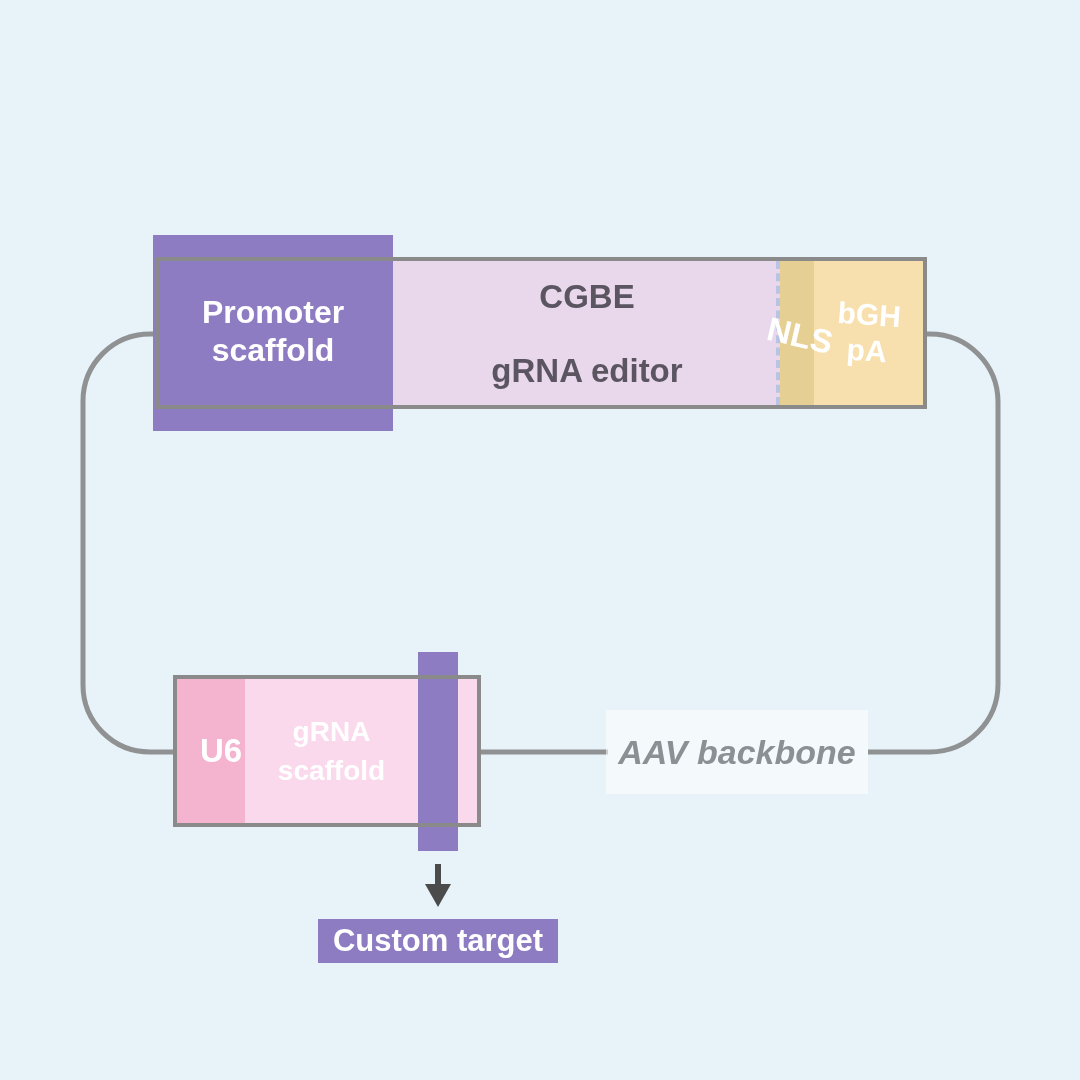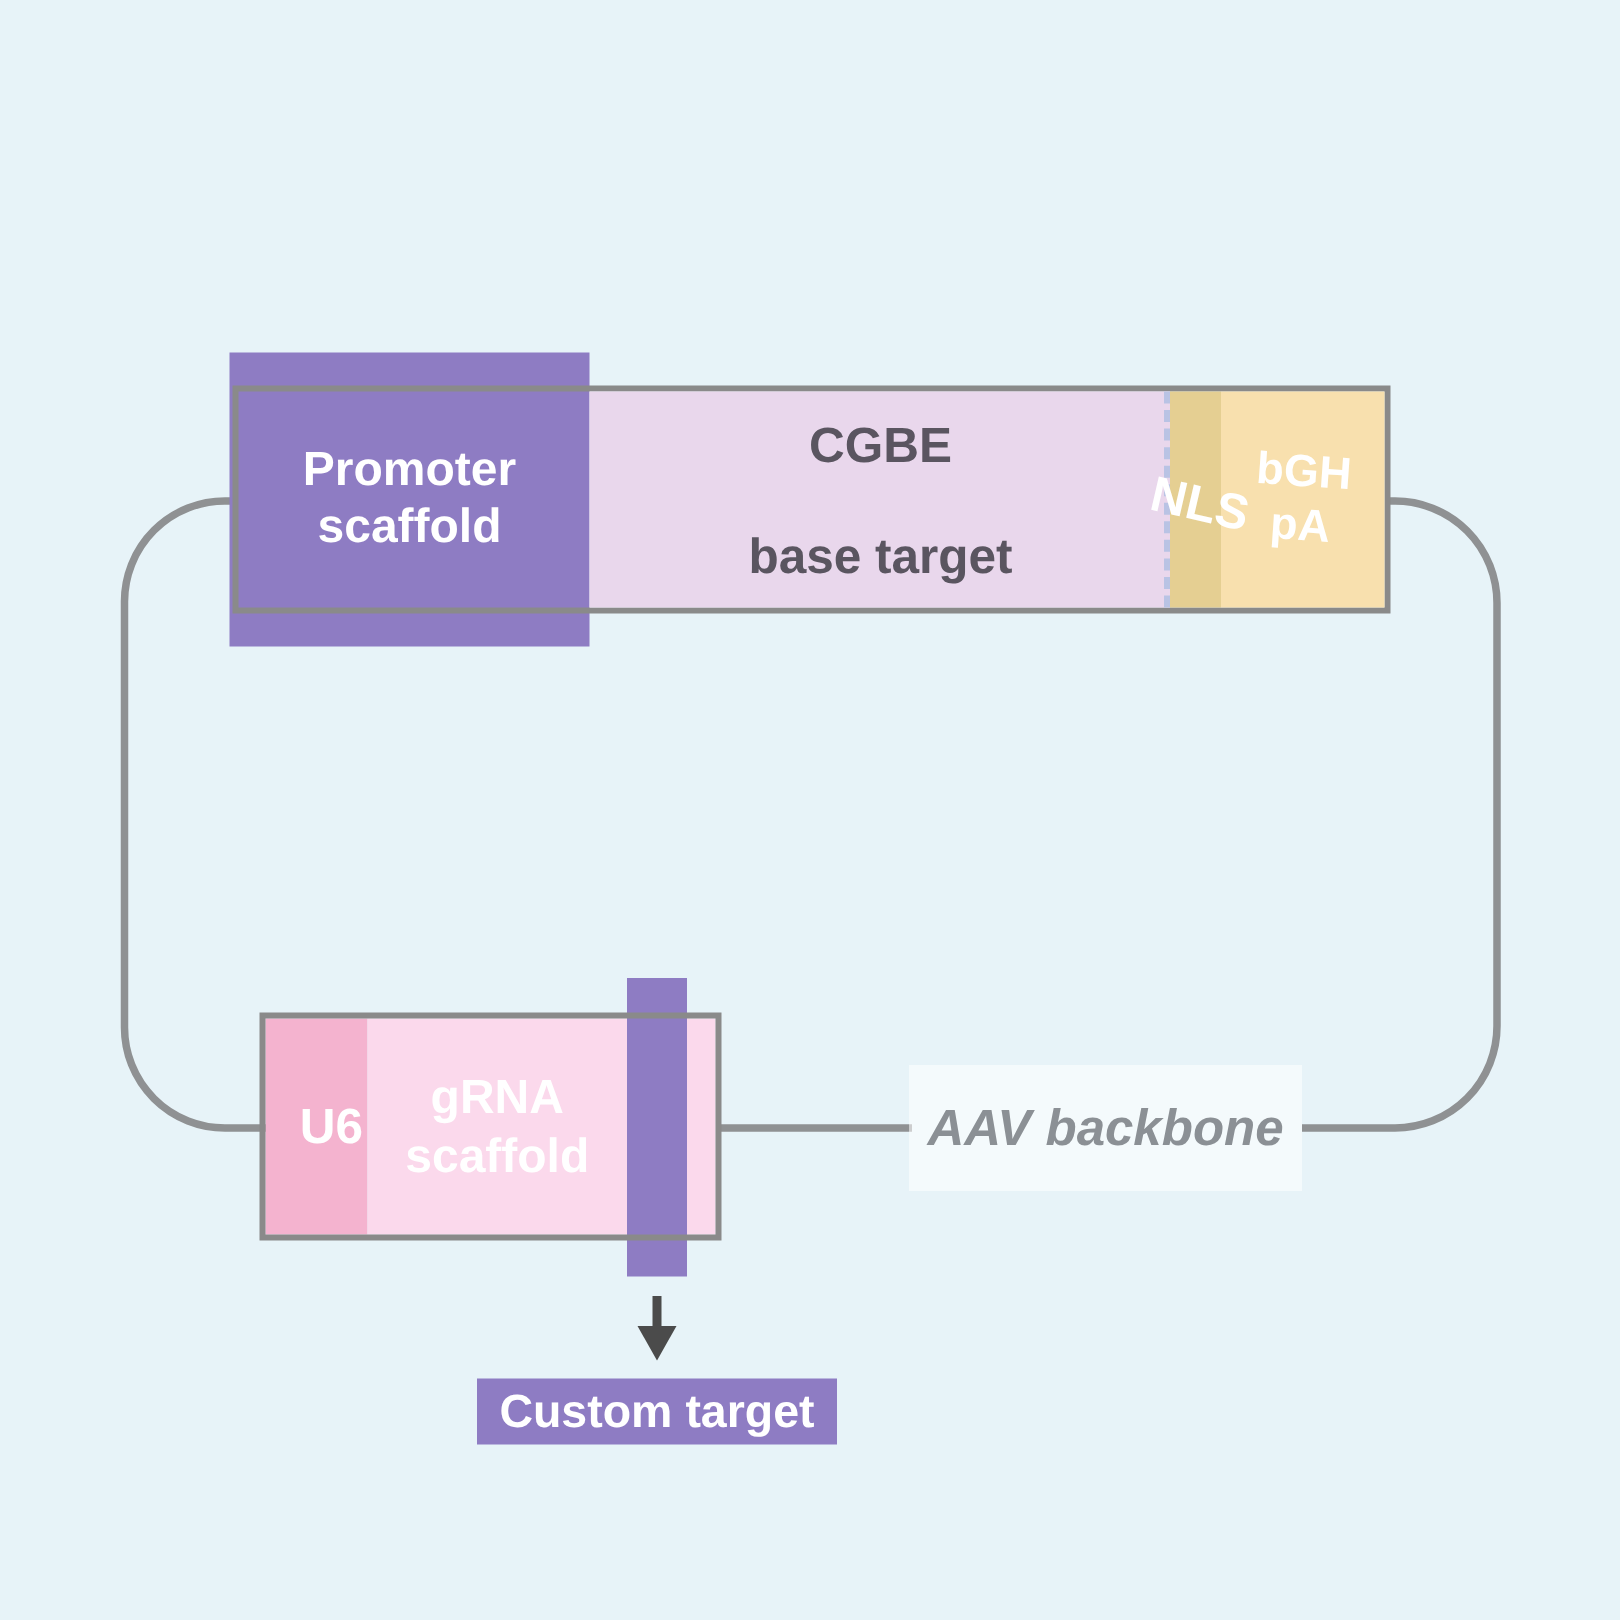--- a/index.html
+++ b/index.html
@@ -35,21 +35,21 @@
     color:#ffffff;font-size:30px;font-weight:700;line-height:36px;transform:rotate(4deg);}
 
   
   .u6-fill{left:177px;top:679px;width:68px;height:144px;background:#f4b3cf;z-index:1;}
   .scaffold-fill{left:245px;top:679px;width:232px;height:144px;background:#fbd9ec;z-index:1;}
   .vbar{left:418px;top:652px;width:40px;height:199px;background:#8e7cc3;z-index:2;}
   .grna-rect{left:173px;top:675px;width:308px;height:152px;border:4px solid #8a8a8a;background:transparent;z-index:3;}
   .u6-label{left:177px;top:679px;width:68px;height:144px;z-index:4;
     color:#ffffff;font-size:33px;font-weight:700;padding-left:20px;}
   .scaffold-label{left:245px;top:679px;width:173px;height:144px;z-index:4;
-    color:#ffffff;font-size:32px;font-weight:700;line-height:39px;}
+    color:#ffffff;font-size:28px;font-weight:700;line-height:39px;}
 
   
   .aav-label{left:606px;top:710px;width:262px;height:84px;z-index:1;
     background:rgba(255,255,255,0.55);
     color:#8b9095;font-size:34px;font-weight:600;font-style:italic;}
 
   
   .custom-target{left:318px;top:919px;width:240px;height:44px;background:#8e7cc3;z-index:2;
     color:#ffffff;font-size:31px;font-weight:700;}
 </style>
@@ -75,21 +75,21 @@
     <div class="dash-sep"></div>
   </div>
 
   <div class="abs flexc col promoter-label">
     <span>Promoter</span>
     <span>scaffold</span>
   </div>
 
   <div class="abs flexc col editor-label">
     <span>CGBE</span>
-    <span>base target</span>
+    <span>gRNA editor</span>
   </div>
 
   <div class="abs flexc nls-label">NLS</div>
 
   <div class="abs flexc col pa-label">
     <span>bGH</span>
     <span>pA</span>
   </div>
 
   <div class="abs u6-fill"></div>

